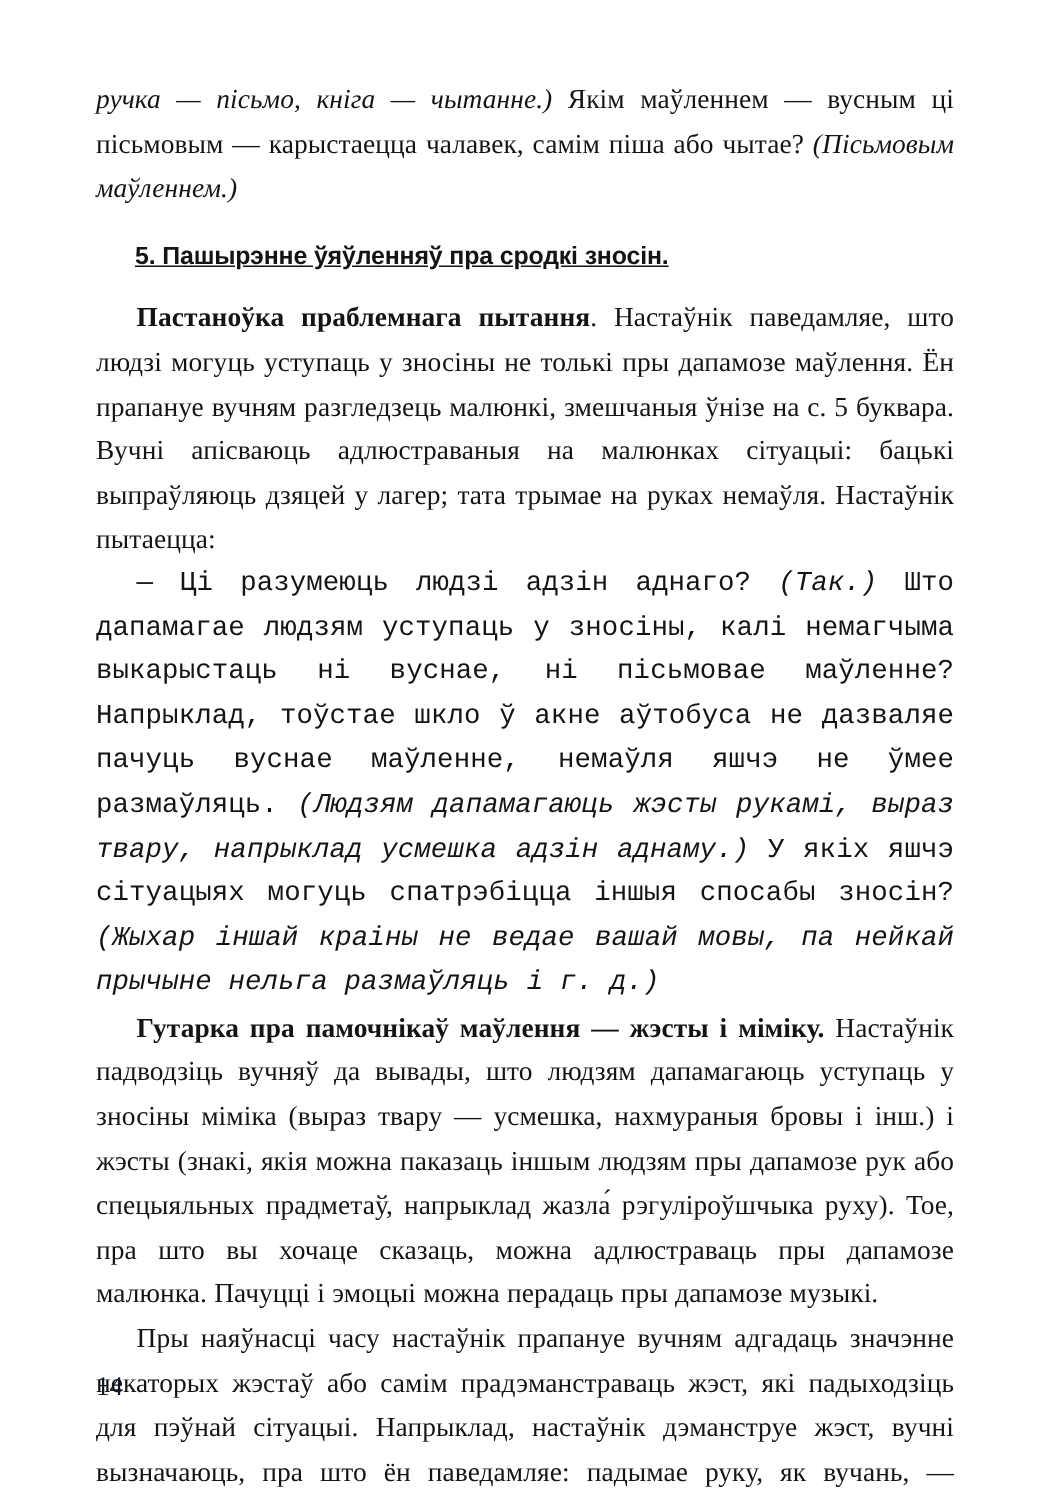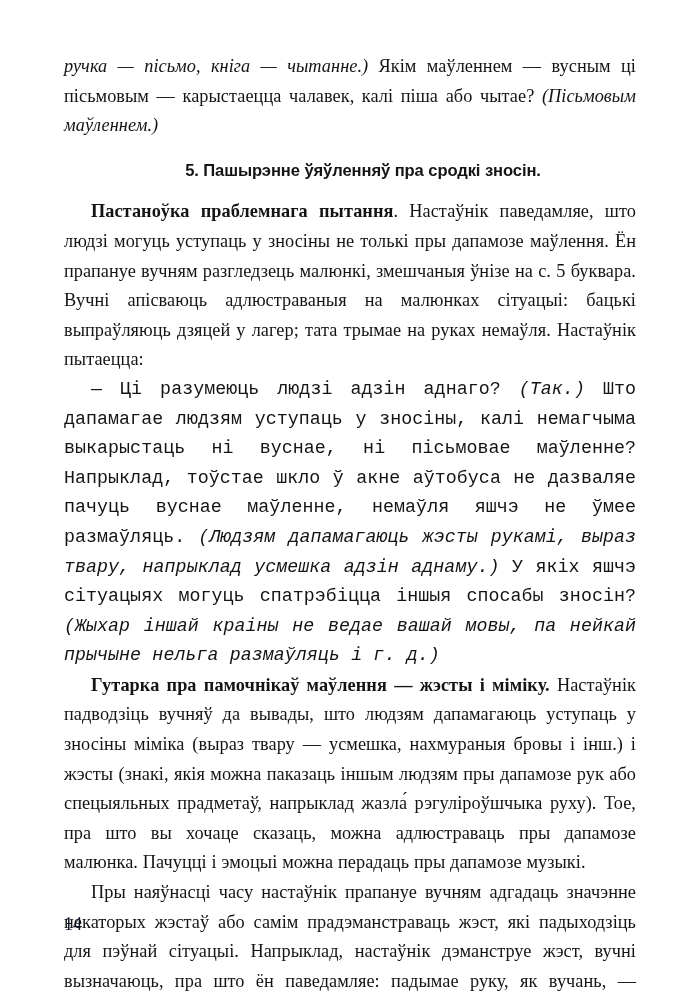--- a/index.html
+++ b/index.html
@@ -58,22 +58,23 @@
   }
 
   .section-heading {
     margin: 0;
     padding: 0;
     font-family: "Liberation Sans", "DejaVu Sans", sans-serif;
     font-size: 16.6px;
     font-weight: bold;
     line-height: 29.6px;
     text-indent: 26px;
-    text-align: center;
+    text-align: left;
     letter-spacing: -0.1px;
+    text-decoration: underline;
   }
 
   .spacer-before-heading { height: 15px; }
   .spacer-after-heading { height: 12px; }
 
   .run-in {
     font-weight: bold;
   }
 
   .ital {
@@ -90,21 +91,21 @@
     color: #0f172a;
   }
 </style>
 </head>
 <body>
 
 <div class="page">
 
   <div class="text-column">
 
-    <p class="continued"><span class="ital">ручка — пісьмо, кніга — чытанне.)</span><span> Якім маўленнем — вусным ці пісьмовым — карыстаецца чалавек, калі піша або чытае? </span><span class="ital">(Пісьмовым маўленнем.)</span></p>
+    <p class="continued"><span class="ital">ручка — пісьмо, кніга — чытанне.)</span><span> Якім маўленнем — вусным ці пісьмовым — карыстаецца чалавек, самім піша або чытае? </span><span class="ital">(Пісьмовым маўленнем.)</span></p>
 
     <div class="spacer-before-heading"></div>
 
     <h2 class="section-heading">5. Пашырэнне ўяўленняў пра сродкі зносін.</h2>
 
     <div class="spacer-after-heading"></div>
 
     <p class="indented"><span class="run-in">Пастаноўка праблемнага пытання</span><span>. Настаўнік паведамляе, што людзі могуць уступаць у зносіны не толькі пры дапамозе маўлення. Ён прапануе вучням разгледзець малюнкі, змешчаныя ўнізе на с. 5 буквара. Вучні апісваюць адлюстраваныя на малюнках сітуацыі: бацькі выпраўляюць дзяцей у лагер; тата трымае на руках немаўля. Настаўнік пытаецца:</span></p>
 
     <p class="dash-para"><span>— Ці разумеюць людзі адзін аднаго? </span><span class="ital">(Так.)</span><span> Што дапамагае людзям уступаць у зносіны, калі немагчыма выкарыстаць ні вуснае, ні пісьмовае маўленне? Напрыклад, тоўстае шкло ў акне аўтобуса не дазваляе пачуць вуснае маўленне, немаўля яшчэ не ўмее размаўляць. </span><span class="ital">(Людзям дапамагаюць жэсты рукамі, выраз твару, напрыклад усмешка адзін аднаму.)</span><span> У якіх яшчэ сітуацыях могуць спатрэбіцца іншыя спосабы зносін? </span><span class="ital">(Жыхар іншай краіны не ведае вашай мовы, па нейкай прычыне нельга размаўляць і г. д.)</span></p>

